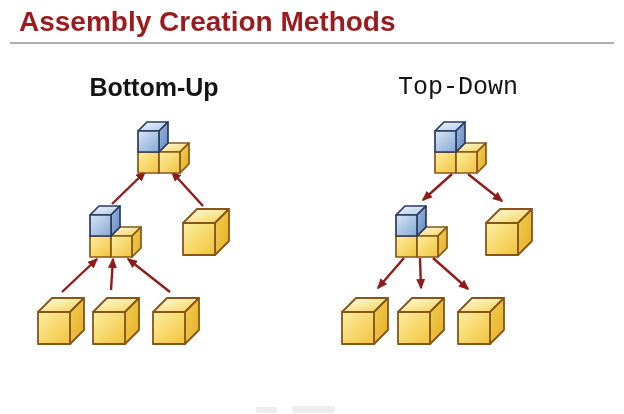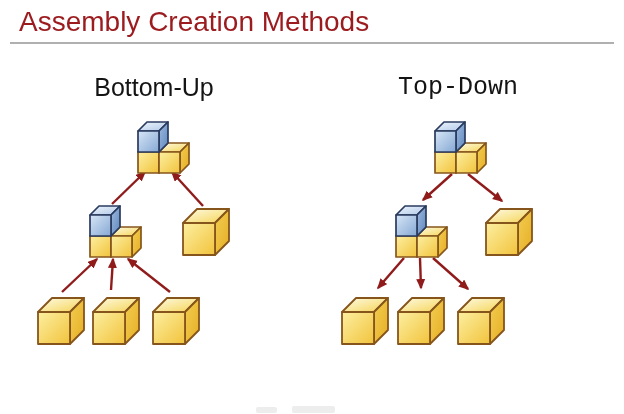--- a/index.html
+++ b/index.html
@@ -5,33 +5,33 @@
   html, body { margin:0; padding:0; }
   body {
     width:624px; height:414px;
     background:#ffffff;
     font-family:"Liberation Sans", sans-serif;
     position:relative; overflow:hidden;
   }
   .stage { position:absolute; left:0; top:0; width:624px; height:414px; background:#ffffff; }
   .slide-title {
     position:absolute; left:19px; top:6px;
-    font-size:28px; font-weight:normal; color:#9B1B1E;
+    font-size:28px; font-weight:bold; color:#9B1B1E;
     white-space:nowrap;
   }
   .divider {
     position:absolute; left:10px; top:42px;
     width:604px; height:2px; background:#b0b0b0;
   }
   .dia-label {
     position:absolute; top:73px; width:220px;
     text-align:center; font-size:25px; color:#141414;
     white-space:nowrap;
   }
-  #lblBU { left:44px; }
+  #lblBU { left:44px;font-weight:bold; }
   #lblTD { left:348px;font-family:Liberation Mono, monospace; }
   svg.diagram { position:absolute; overflow:visible; }
   #svgBU { left:30px; top:118px; }
   #svgTD { left:330px; top:118px; }
   .arrow {
     stroke:#901B1B; stroke-width:2.4; fill:none;
     marker-end:url(#ah);
   }
   .watermark { position:absolute; background:#ededed; border-radius:2px; }
   #defsvg { position:absolute; width:0; height:0; left:0; top:0; }

